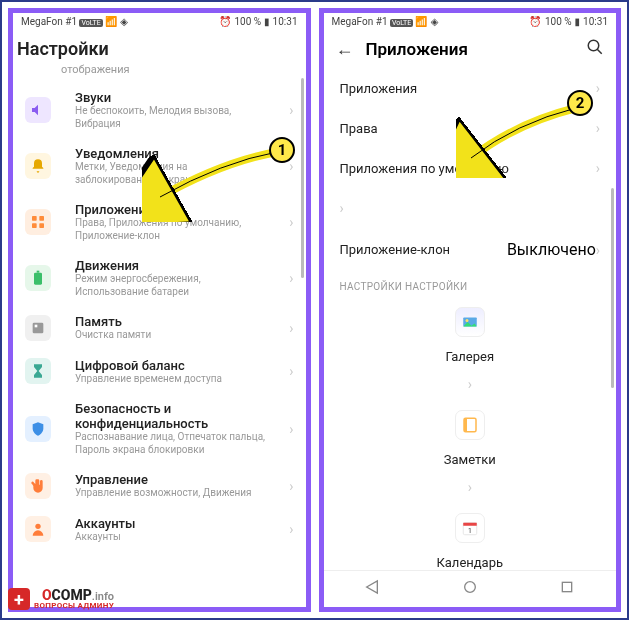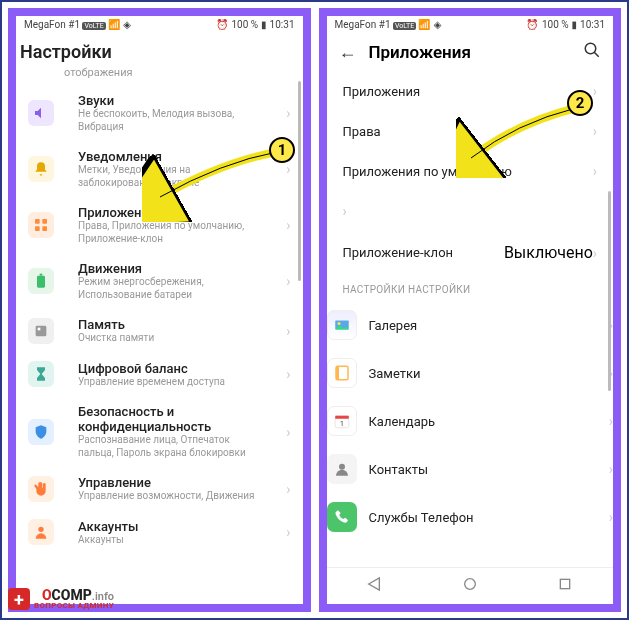--- a/index.html
+++ b/index.html
@@ -12,21 +12,21 @@
     border: 2px solid #2a3a8a;
   }
   .screens {
     display: flex;
     gap: 8px;
     padding: 6px;
     height: 100%;
   }
   .phone {
     flex: 1;
-    border: 8px solid #8b5cf6;
+    border: 5px solid #8b5cf6;
     background: #fff;
     display: flex;
     flex-direction: column;
     overflow: hidden;
     position: relative;
   }
   .statusbar {
     display: flex;
     justify-content: space-between;
     align-items: center;
@@ -92,20 +92,21 @@
     font-size: 10px;
     color: #999;
     padding: 10px 16px 6px 16px;
     letter-spacing: 0.3px;
   }
   .app-row {
     display: flex;
     align-items: center;
     padding: 9px 0;
     gap: 12px;
+    flex-direction: column;
   }
   .app-icon {
     width: 30px; height: 30px;
     border-radius: 7px;
     display: flex; align-items:center; justify-content:center;
     flex-shrink: 0;
   }
   .app-row .title { flex:1; font-size: 13px; color: #222; }
   .app-row .chev { color: #ccc; font-size: 14px; }
   .navbar {

